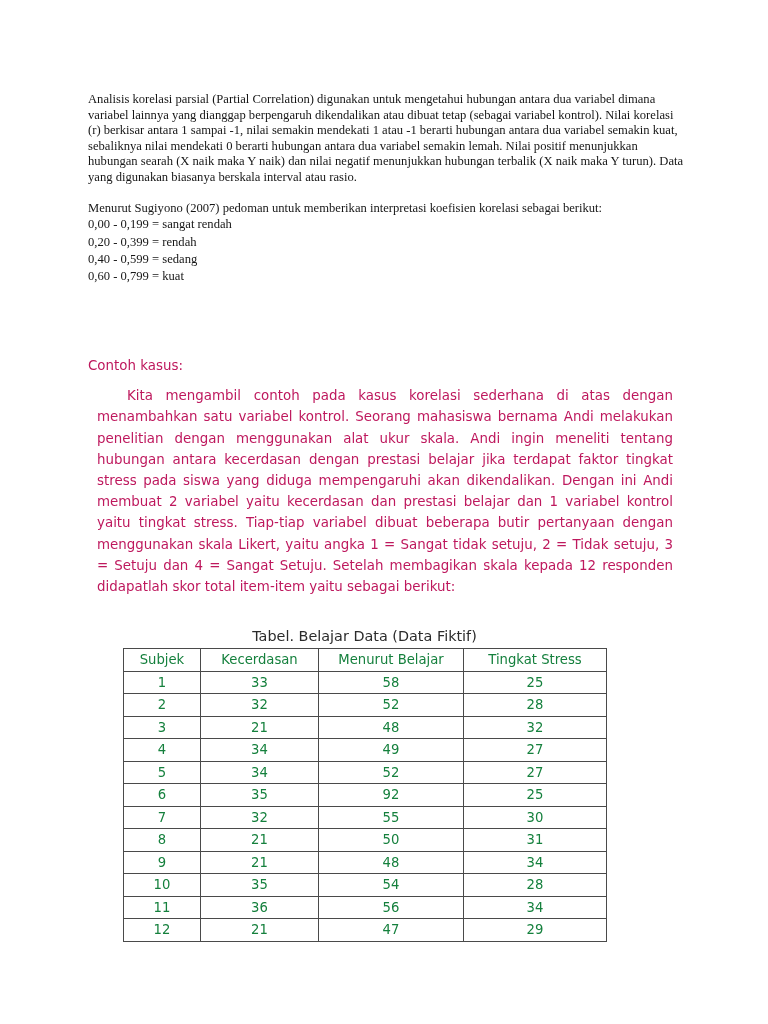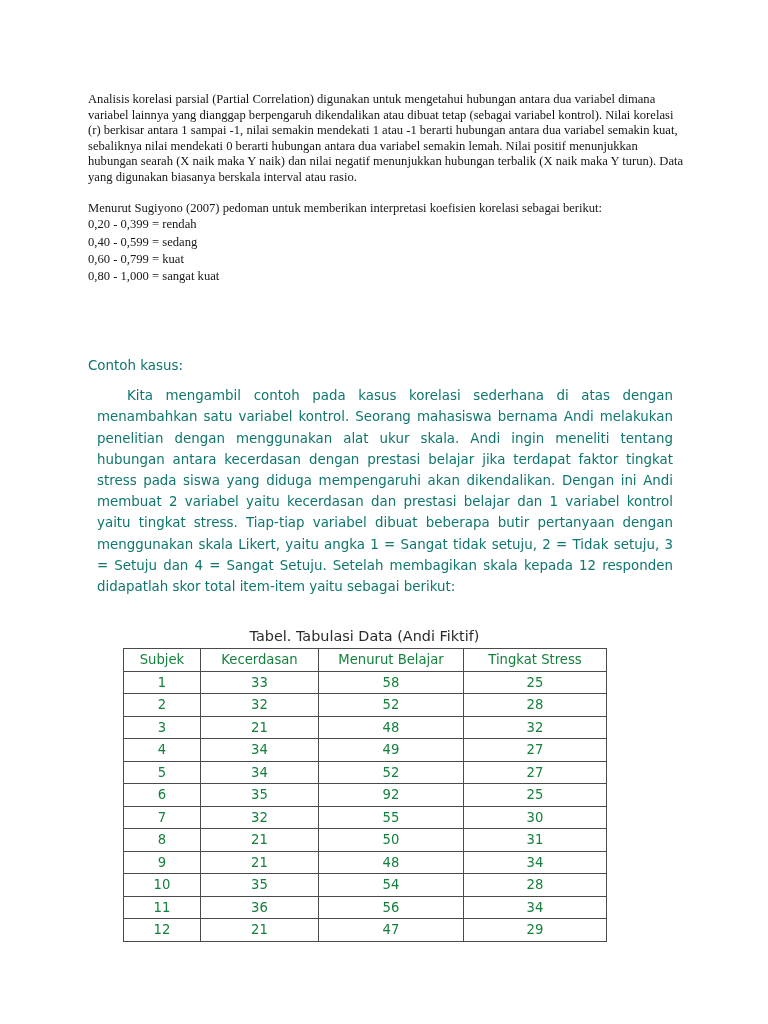--- a/index.html
+++ b/index.html
@@ -59,21 +59,21 @@
 
   
   .sans-block {
     position: absolute;
     left: 88px;
     top: 355px;
     width: 594px;
     font-family: "DejaVu Sans", sans-serif;
     font-size: 13.4px;
     line-height: 21.2px;
-    color: #0f766e;
+    color: #be185d;
   }
   .sans-block .label-line {
     margin: 0;
     text-align: left;
   }
   .sans-block .body-para {
     margin: 9px;
     text-align: justify;
     text-justify: inter-word;
     text-indent: 30px;
@@ -126,34 +126,34 @@
 </style>
 </head>
 <body>
 
 <div class="page">
 
   <div class="serif-block">
     <p class="serif-para">Analisis korelasi parsial (Partial Correlation) digunakan untuk mengetahui hubungan antara dua variabel dimana variabel lainnya yang dianggap berpengaruh dikendalikan atau dibuat tetap (sebagai variabel kontrol). Nilai korelasi (r) berkisar antara 1 sampai -1, nilai semakin mendekati 1 atau -1 berarti hubungan antara dua variabel semakin kuat, sebaliknya nilai mendekati 0 berarti hubungan antara dua variabel semakin lemah. Nilai positif menunjukkan hubungan searah (X naik maka Y naik) dan nilai negatif menunjukkan hubungan terbalik (X naik maka Y turun). Data yang digunakan biasanya berskala interval atau rasio.</p>
     <p class="serif-para">Menurut Sugiyono (2007) pedoman untuk memberikan interpretasi koefisien korelasi sebagai berikut:</p>
     <ul class="scale-list">
+      <li>0,00 - 0,199 = sangat rendah</li>
       <li>0,20 - 0,399 = rendah</li>
       <li>0,40 - 0,599 = sedang</li>
       <li>0,60 - 0,799 = kuat</li>
-      <li>0,80 - 1,000 = sangat kuat</li>
     </ul>
   </div>
 
   <div class="sans-block">
     <p class="label-line">Contoh kasus:</p>
     <p class="body-para">Kita mengambil contoh pada kasus korelasi sederhana di atas dengan menambahkan satu variabel kontrol. Seorang mahasiswa bernama Andi melakukan penelitian dengan menggunakan alat ukur skala. Andi ingin meneliti tentang hubungan antara kecerdasan dengan prestasi belajar jika terdapat faktor tingkat stress pada siswa yang diduga mempengaruhi akan dikendalikan. Dengan ini Andi membuat 2 variabel yaitu kecerdasan dan prestasi belajar dan 1 variabel kontrol yaitu tingkat stress. Tiap-tiap variabel dibuat beberapa butir pertanyaan dengan menggunakan skala Likert, yaitu angka 1 = Sangat tidak setuju, 2 = Tidak setuju, 3 = Setuju dan 4 = Sangat Setuju. Setelah membagikan skala kepada 12 responden didapatlah skor total item-item yaitu sebagai berikut:</p>
   </div>
 
   <div class="table-wrap">
-    <div class="table-title">Tabel. Tabulasi Data (Andi Fiktif)</div>
+    <div class="table-title">Tabel. Belajar Data (Data Fiktif)</div>
     <table class="data-table">
       <colgroup>
         <col class="c-subjek">
         <col class="c-kecerdasan">
         <col class="c-prestasi">
         <col class="c-stress">
       </colgroup>
       <thead>
         <tr>
           <th>Subjek</th>

